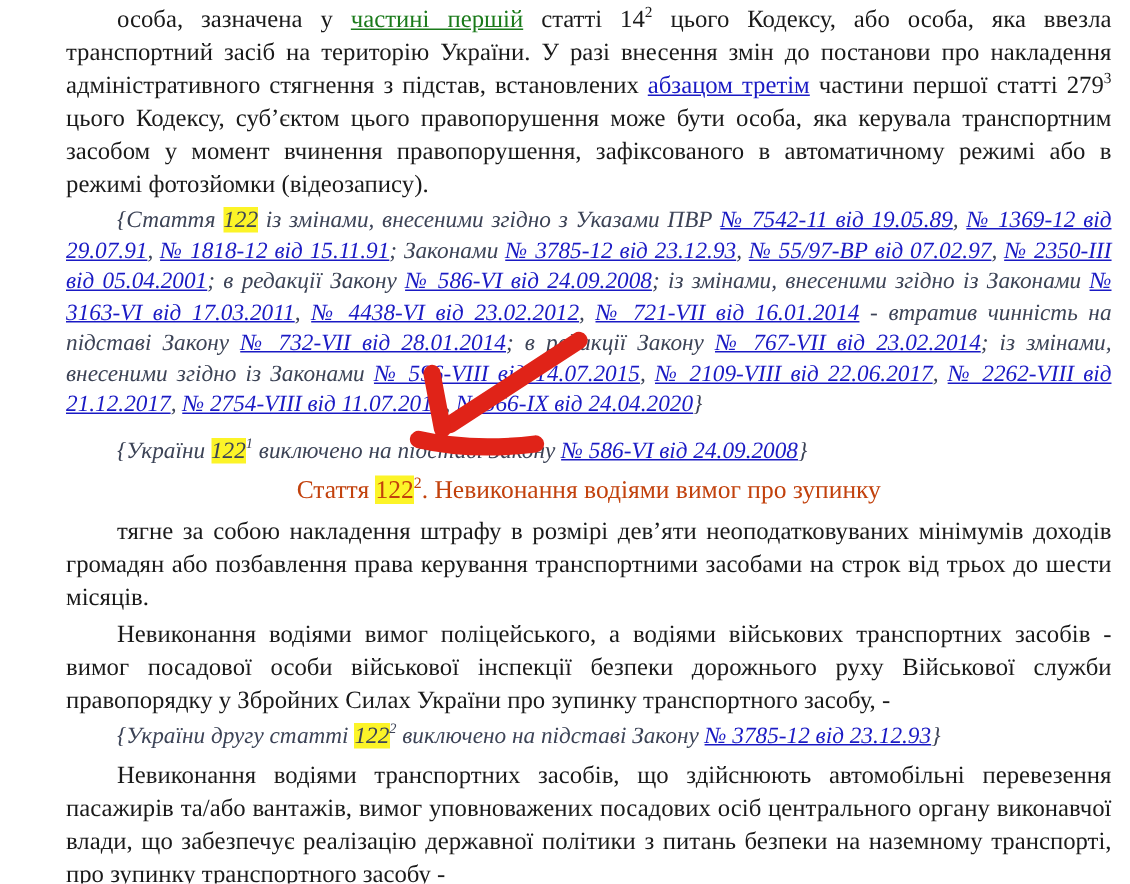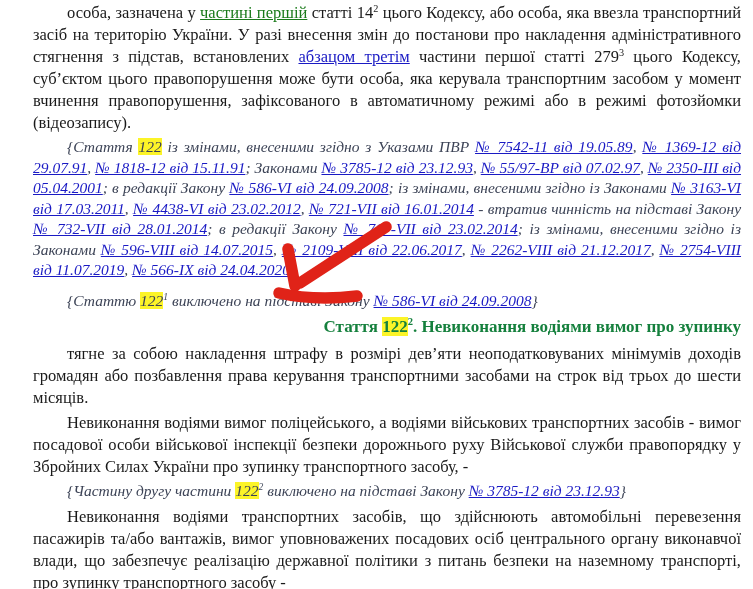--- a/index.html
+++ b/index.html
@@ -1,44 +1,44 @@
 <!DOCTYPE html>
 <html><head>
 <meta charset="utf-8">
 <style>
   html,body{margin:0;padding:0;background:#ffffff;}
   body{width:753px;height:589px;overflow:hidden;
        font-family:"Liberation Serif","DejaVu Serif",serif;}
   .page{position:relative;width:753px;height:589px;box-sizing:border-box;
-        padding:2px 12px 0 33px;background:#fff;}
+        padding:2px 12px 0 44px;background:#fff;}
   .body-p{font-size:16.5px;line-height:22px;color:#1a1a1a;
           text-align:justify;text-indent:34px;margin:0 0 3px 0;}
   .cite-p{font-size:15.5px;line-height:20.5px;color:#3c4356;font-style:italic;
           text-align:justify;text-indent:34px;margin:0 0 4px 0;}
   .cite-long{margin-bottom:10px;}
-  .head-p{font-size:17px;line-height:23px;color:#15803d;font-weight:bold;
-          text-align:right;text-indent:0;margin:2px 0 5px 0;}
+  .head-p{font-size:17px;line-height:23px;color:#c2410c;font-weight:normal;
+          text-align:center;text-indent:0;margin:2px 0 5px 0;}
   a.lb{color:#1a1ac4;text-decoration:underline;cursor:pointer;}
   a.lg{color:#1a7a1a;text-decoration:underline;cursor:pointer;}
   .hl{background:#fcf428;}
   sup{font-size:0.62em;line-height:0;}
   .arrow-overlay{position:absolute;left:0;top:0;width:753px;height:589px;
                  pointer-events:none;}
 </style>
 </head>
 <body>
 
 <div class="page">
   <p class="body-p"><span>особа, зазначена у </span><a class="lg">частині першій</a><span> статті 14</span><sup>2</sup><span> цього Кодексу, або особа, яка ввезла транспортний засіб на територію України. У разі внесення змін до постанови про накладення адміністративного стягнення з підстав, встановлених </span><a class="lb">абзацом третім</a><span> частини першої статті 279</span><sup>3</sup><span> цього Кодексу, суб’єктом цього правопорушення може бути особа, яка керувала транспортним засобом у момент вчинення правопорушення, зафіксованого в автоматичному режимі або в режимі фотозйомки (відеозапису).</span></p>
   <p class="cite-p cite-long"><span>{Стаття </span><span class="hl">122</span><span> із змінами, внесеними згідно з Указами ПВР </span><a class="lb">№ 7542-11 від 19.05.89</a><span>, </span><a class="lb">№ 1369-12 від 29.07.91</a><span>, </span><a class="lb">№ 1818-12 від 15.11.91</a><span>; Законами </span><a class="lb">№ 3785-12 від 23.12.93</a><span>, </span><a class="lb">№ 55/97-ВР від 07.02.97</a><span>, </span><a class="lb">№ 2350-III від 05.04.2001</a><span>; в редакції Закону </span><a class="lb">№ 586-VI від 24.09.2008</a><span>; із змінами, внесеними згідно із Законами </span><a class="lb">№ 3163-VI від 17.03.2011</a><span>, </span><a class="lb">№ 4438-VI від 23.02.2012</a><span>, </span><a class="lb">№ 721-VII від 16.01.2014</a><span> - втратив чинність на підставі Закону </span><a class="lb">№ 732-VII від 28.01.2014</a><span>; в редакції Закону </span><a class="lb">№ 767-VII від 23.02.2014</a><span>; із змінами, внесеними згідно із Законами </span><a class="lb">№ 596-VIII від 14.07.2015</a><span>, </span><a class="lb">№ 2109-VIII від 22.06.2017</a><span>, </span><a class="lb">№ 2262-VIII від 21.12.2017</a><span>, </span><a class="lb">№ 2754-VIII від 11.07.2019</a><span>, </span><a class="lb">№ 566-IX від 24.04.2020</a><span>}</span></p>
-  <p class="cite-p"><span>{Статтю </span><span class="hl">122</span><sup>1</sup><span> виключено на підставі Закону </span><a class="lb">№ 586-VI від 24.09.2008</a><span>}</span></p>
+  <p class="cite-p"><span>{України </span><span class="hl">122</span><sup>1</sup><span> виключено на підставі Закону </span><a class="lb">№ 586-VI від 24.09.2008</a><span>}</span></p>
   <p class="head-p"><span>Стаття </span><span class="hl">122</span><sup>2</sup><span>. Невиконання водіями вимог про зупинку</span></p>
   <p class="body-p"><span>тягне за собою накладення штрафу в розмірі дев’яти неоподатковуваних мінімумів доходів громадян або позбавлення права керування транспортними засобами на строк від трьох до шести місяців.</span></p>
   <p class="body-p"><span>Невиконання водіями вимог поліцейського, а водіями військових транспортних засобів - вимог посадової особи військової інспекції безпеки дорожнього руху Військової служби правопорядку у Збройних Силах України про зупинку транспортного засобу, -</span></p>
-  <p class="cite-p"><span>{Частину другу частини </span><span class="hl">122</span><sup>2</sup><span> виключено на підставі Закону </span><a class="lb">№ 3785-12 від 23.12.93</a><span>}</span></p>
+  <p class="cite-p"><span>{України другу статті </span><span class="hl">122</span><sup>2</sup><span> виключено на підставі Закону </span><a class="lb">№ 3785-12 від 23.12.93</a><span>}</span></p>
   <p class="body-p"><span>Невиконання водіями транспортних засобів, що здійснюють автомобільні перевезення пасажирів та/або вантажів, вимог уповноважених посадових осіб центрального органу виконавчої влади, що забезпечує реалізацію державної політики з питань безпеки на наземному транспорті, про зупинку транспортного засобу -</span></p>
 
   <svg class="arrow-overlay" viewBox="0 0 753 589" xmlns="http://www.w3.org/2000/svg">
     <g fill="none" stroke-width="11.5" stroke-linecap="round" stroke-linejoin="round" class="arrow-stroke" stroke="#e02318">
       <path d="M 386,227 L 300,283"></path>
       <path d="M 288,249 L 295,286"></path>
       <path d="M 279,293 C 305,299 332,299 357,296"></path>
     </g>
   </svg>
 </div>

